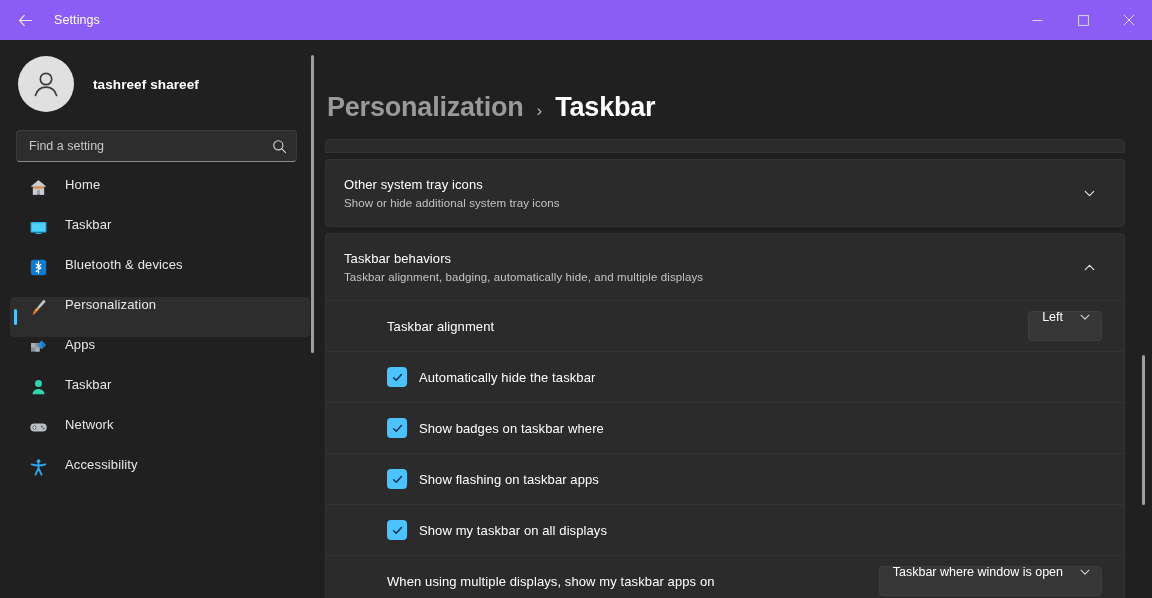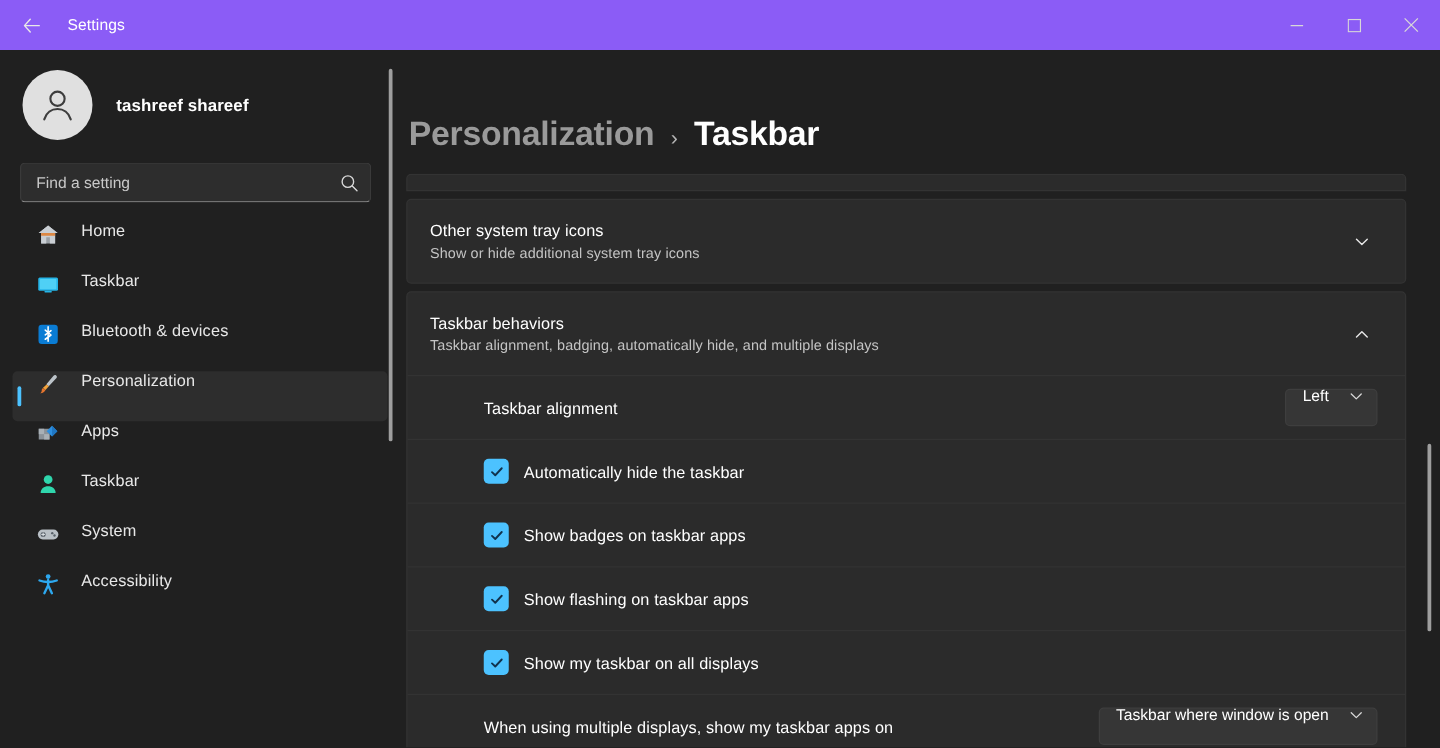--- a/index.html
+++ b/index.html
@@ -263,21 +263,21 @@
         <div class="nav-item">
           <span class="nav-ico">
             <svg width="19" height="19" viewBox="0 0 19 19">
                 <rect x="1.3" y="5.6" width="16.4" height="7.9" rx="3.9" fill="#b9c0c6"></rect>
                 <circle cx="5.5" cy="9.5" r="2" fill="#586069"></circle>
                 <path d="M5.5 8.3v2.4M4.3 9.5h2.4" stroke="#dfe4e8" stroke-width=".8" stroke-linecap="round"></path>
                 <circle cx="12.8" cy="8.5" r=".95" fill="#586069"></circle>
                 <circle cx="14.6" cy="10.4" r=".95" fill="#586069"></circle>
               </svg>
           </span>
-          <span class="nav-label">System</span>
+          <span class="nav-label">Network</span>
         </div>
 
         <div class="nav-item">
           <span class="nav-ico">
             <svg width="19" height="19" viewBox="0 0 19 19">
                 <circle cx="9.5" cy="3.2" r="1.9" fill="#2da8ef"></circle>
                 <path d="M2.6 6.4c4.4 1.5 9.4 1.5 13.8 0" fill="none" stroke="#2da8ef" stroke-width="1.9" stroke-linecap="round"></path>
                 <path d="M9.5 5.9v4.6M9.5 10.2 6.5 16.6M9.5 10.2l3 6.4" fill="none" stroke="#2da8ef" stroke-width="1.9" stroke-linecap="round"></path>
               </svg>
           </span>
@@ -350,21 +350,21 @@
             </span>
             <span class="chk-label">Automatically hide the taskbar</span>
           </div>
 
           <div class="subrow chk">
             <span class="checkbox">
               <svg width="13" height="13" viewBox="0 0 13 13">
                   <path d="M2.6 6.7 5.2 9.2 10.4 3.6" fill="none" stroke="#11324d" stroke-width="1.5" stroke-linecap="round" stroke-linejoin="round"></path>
                 </svg>
             </span>
-            <span class="chk-label">Show badges on taskbar apps</span>
+            <span class="chk-label">Show badges on taskbar where</span>
           </div>
 
           <div class="subrow chk">
             <span class="checkbox">
               <svg width="13" height="13" viewBox="0 0 13 13">
                   <path d="M2.6 6.7 5.2 9.2 10.4 3.6" fill="none" stroke="#11324d" stroke-width="1.5" stroke-linecap="round" stroke-linejoin="round"></path>
                 </svg>
             </span>
             <span class="chk-label">Show flashing on taskbar apps</span>
           </div>

